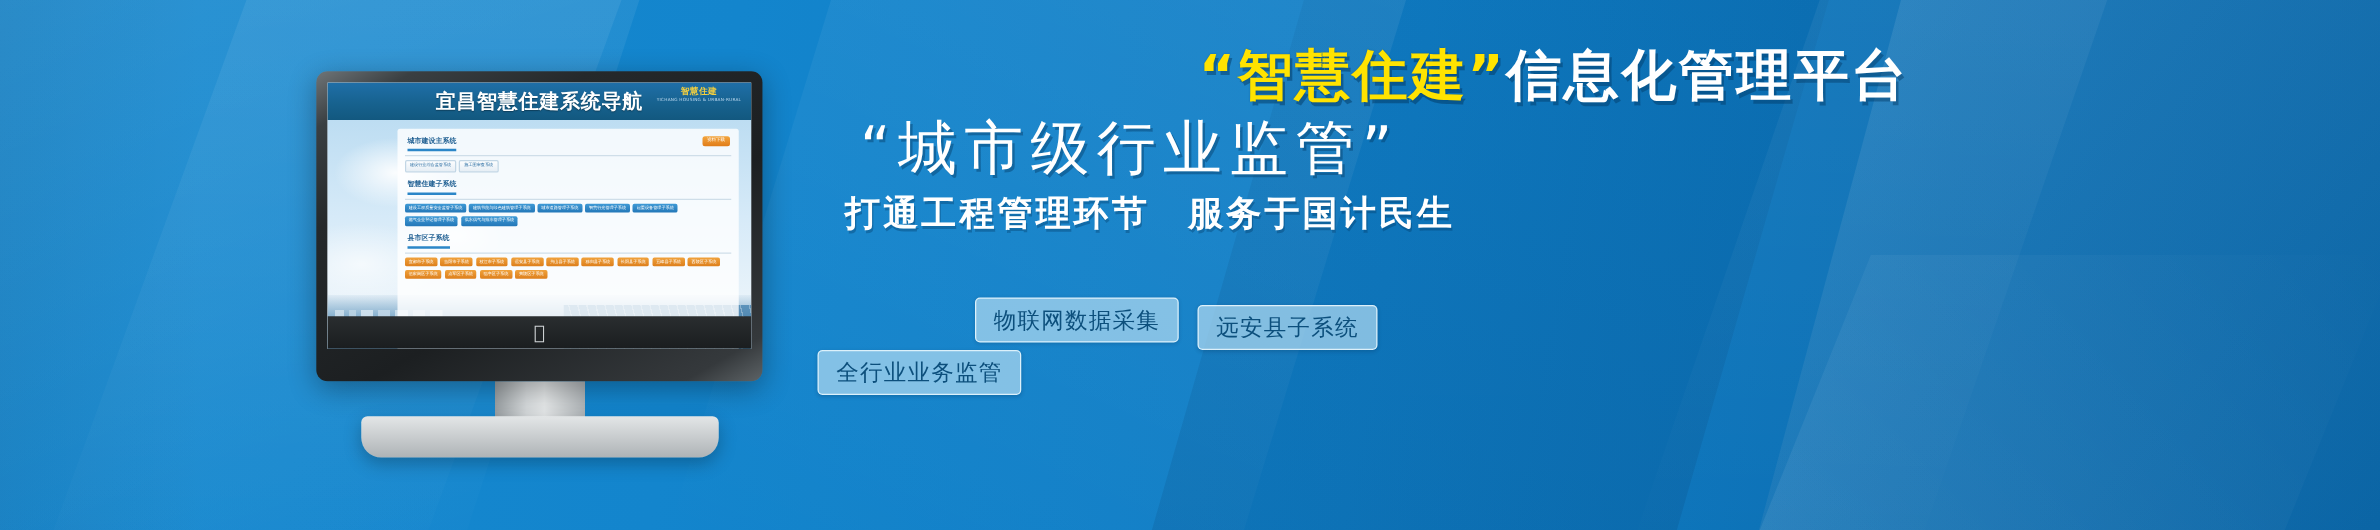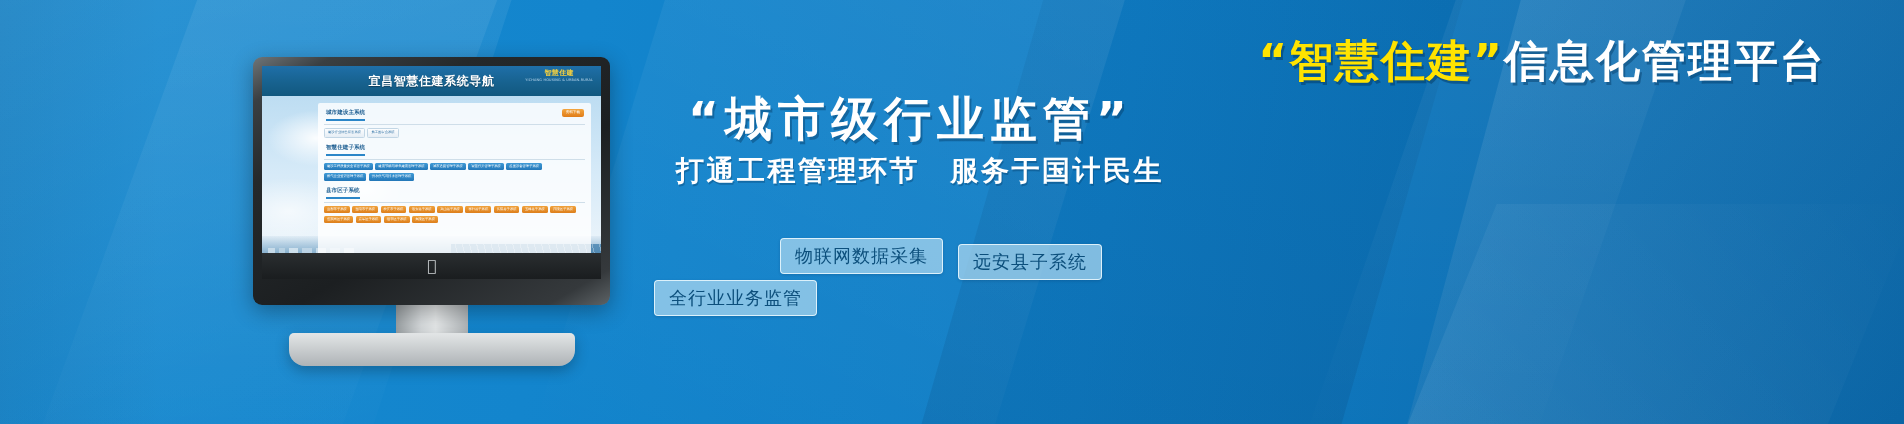--- a/index.html
+++ b/index.html
@@ -71,21 +71,21 @@
   }
   .apple-logo { color:#cfd3d5; font-size:15px; line-height:1; }
 
   
   .sc-header {
     position:relative; height:30px;
     background:linear-gradient(180deg,#1f6fa8 0%,#17628f 55%,#12587f 100%);
     display:flex; align-items:center; justify-content:center;
   }
   .sc-title {
-    color:#fff; font-size:12px; font-weight:bold; letter-spacing:.6px;
+    color:#fff; font-size:16px; font-weight:bold; letter-spacing:.6px;
     text-shadow:0 1px 1px rgba(0,0,0,.35);
   }
   .sc-logo {
     position:absolute; right:8px; top:4px; text-align:center; line-height:1;
   }
   .sc-logo-main { color:#f4d03f; font-size:7px; font-weight:bold; letter-spacing:.3px; }
   .sc-logo-sub  { color:#bcd9ef; font-size:3.4px; letter-spacing:.2px; margin-top:2px; }
 
   .sc-body { position:relative; height:192px; padding:7px 0 0 0; }
   .sc-clouds {
@@ -137,32 +137,32 @@
     position:absolute; right:7px; top:6px; font-size:3.6px; color:#fff;
     background:linear-gradient(180deg,#f3a63f,#e07c18); border-radius:2px;
     padding:2.4px 4px; line-height:1; white-space:nowrap;
   }
 
   
   .copy { position:absolute; left:646px; top:38px; width:1180px; }
 
   .line1 {
     font-size:44px; font-weight:bold; line-height:1.05; letter-spacing:2px;
-    text-align:right; padding-left:14px; white-space:nowrap;
+    text-align:center; padding-left:14px; white-space:nowrap;
   }
   .l1-yellow {
     color:#ffe300;
     text-shadow:2px 3px 0 rgba(0,50,90,.45), 0 0 1px rgba(0,40,80,.5);
   }
   .l1-white {
     color:#ffffff;
     text-shadow:2px 3px 0 rgba(0,50,90,.40);
   }
   .line2 {
-    margin-top:10px; font-size:47px; font-weight:bold; color:#ffffff;
+    margin-top:10px; font-size:47px; font-weight:normal; color:#ffffff;
     letter-spacing:6px; line-height:1.05; padding-left:42px; white-space:nowrap;
     text-shadow:2px 3px 0 rgba(0,50,90,.38);
   }
   .line3 {
     margin-top:12px; font-size:28px; font-weight:bold; color:#ffffff;
     letter-spacing:2.5px; line-height:1.1; padding-left:30px; white-space:nowrap;
     text-shadow:1px 2px 0 rgba(0,50,90,.32);
   }
 
   

